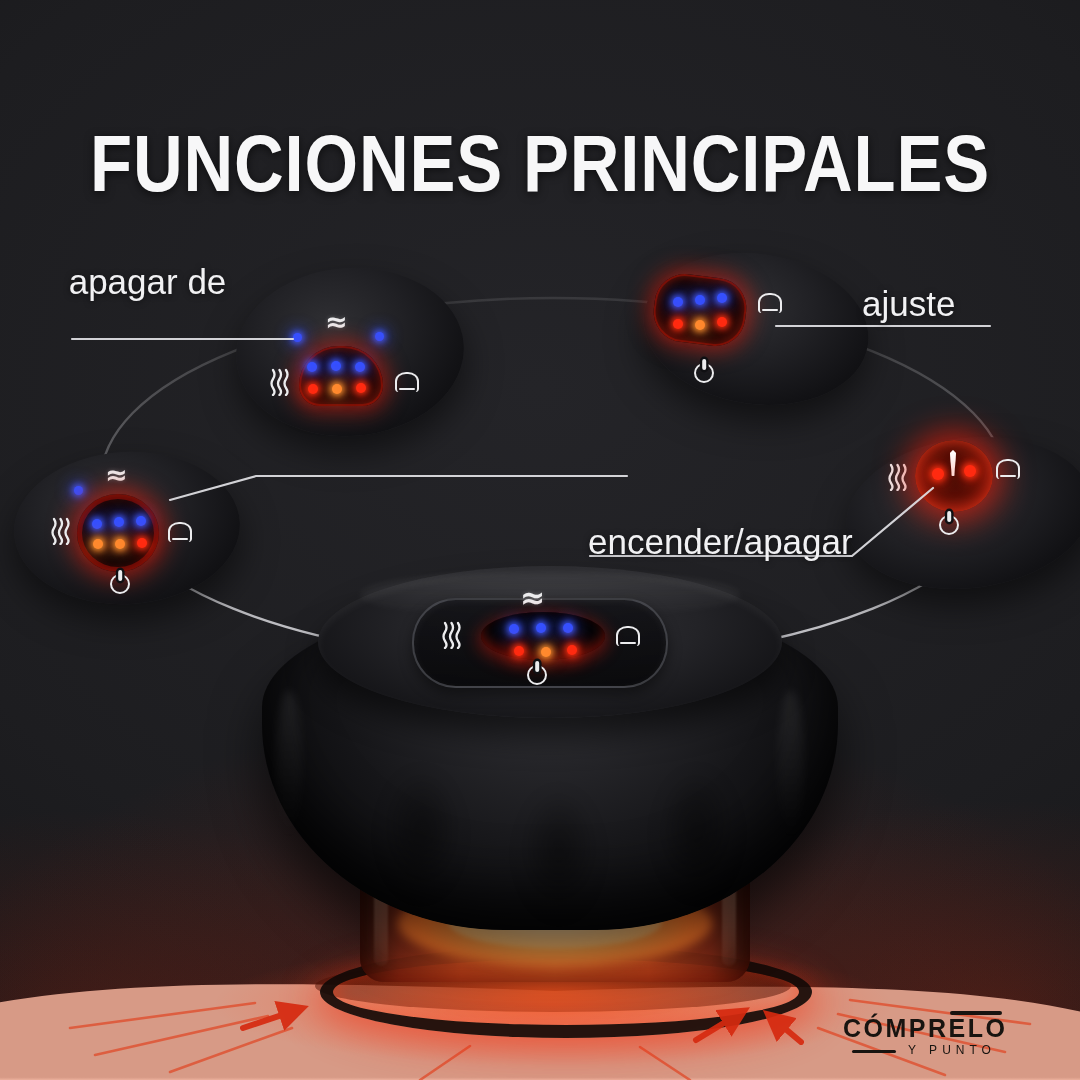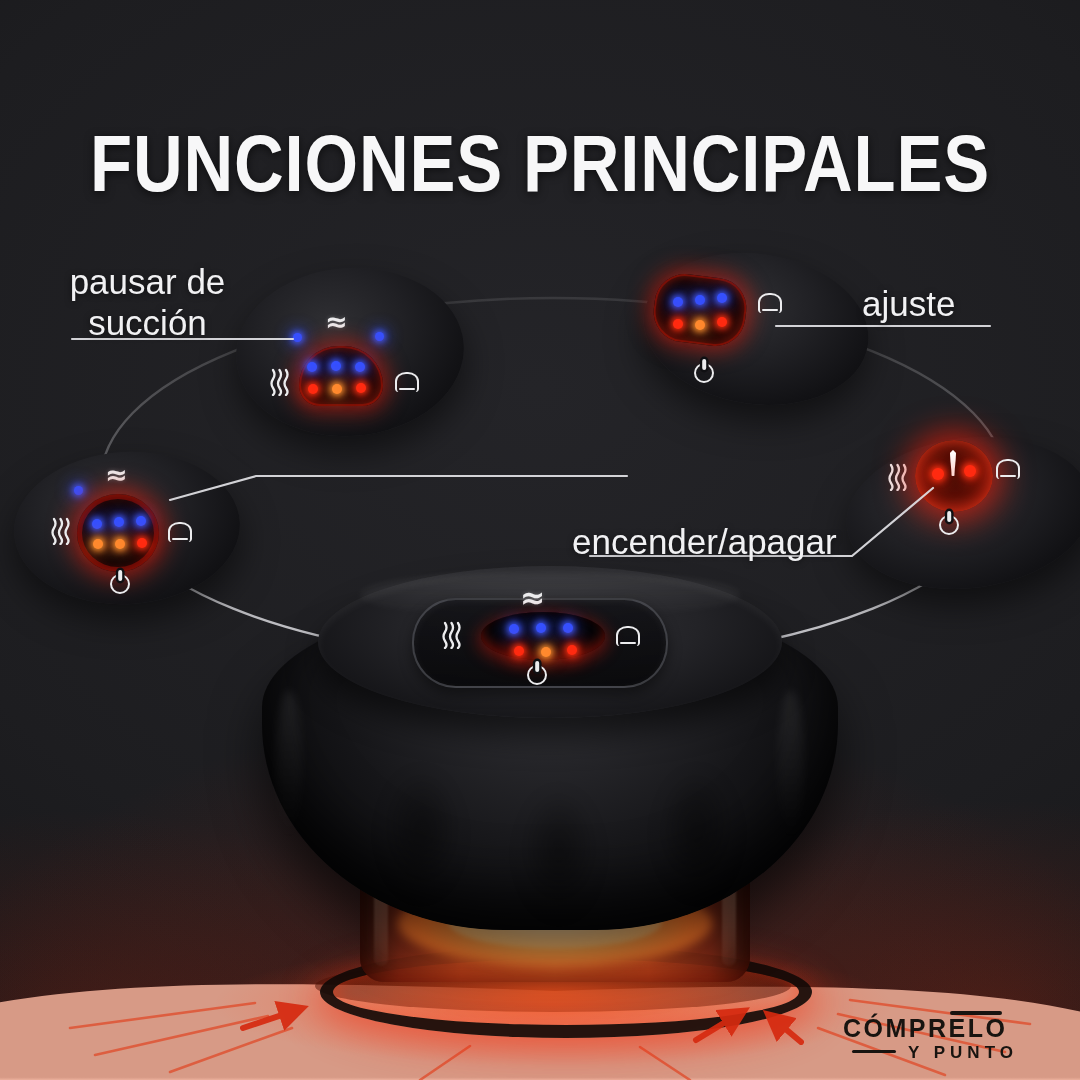--- a/index.html
+++ b/index.html
@@ -91,21 +91,21 @@
     background:radial-gradient(ellipse, #ffe0ad 0%, #ffc177 55%, rgba(255,150,70,0) 100%);filter:blur(2px);}
   .cup-toprim{position:absolute;left:360px;top:848px;width:390px;height:40px;border-radius:50%;
     border:3px solid rgba(90,35,22,.8);border-bottom-color:rgba(255,170,120,.25);background:rgba(20,8,6,.35);}
   .cup-hl{position:absolute;width:14px;height:98px;border-radius:8px;
     background:linear-gradient(180deg, rgba(255,215,185,.38), rgba(255,215,185,.04));filter:blur(1px);}
 
   
   .logo{position:absolute;left:838px;top:1004px;width:190px;height:62px;color:#181410;}
   .logo-rule{position:absolute;background:#181410;border-radius:2px;}
   .logo-name{position:absolute;left:5px;top:12px;font-weight:800;font-size:25px;letter-spacing:2.5px;line-height:1;}
-  .logo-tag{position:absolute;left:70px;top:40px;font-weight:700;font-size:17px;letter-spacing:5px;line-height:1;}
+  .logo-tag{position:absolute;left:70px;top:40px;font-weight:400;font-size:12px;letter-spacing:5px;line-height:1;}
 </style>
 </head>
 <body>
 
 <div class="canvas">
 
   <svg class="layer" width="1080" height="1080" viewBox="0 0 1080 1080">
     <defs>
       <linearGradient id="ringG" x1="0" y1="0" x2="0" y2="1">
         <stop offset="0" stop-color="#ffffff" stop-opacity="0.10"></stop>
@@ -270,25 +270,24 @@
       <polyline points="590,556 852,556 933,488"></polyline>
     </g>
     <g stroke="#d62a10" stroke-width="6" stroke-linecap="round" opacity="0.92">
       <line x1="243" y1="1028" x2="300" y2="1009" marker-end="url(#ah)"></line>
       <line x1="696" y1="1040" x2="742" y2="1012" marker-end="url(#ah)"></line>
       <line x1="801" y1="1042" x2="770" y2="1016" marker-end="url(#ah)"></line>
     </g>
   </svg>
 
   <div class="callout" style="left:40px;top:262px;width:215px;text-align:center;">
-    <div>pausar de</div>
-    <div>succión</div>
+    <div>apagar de</div>
   </div>
   <div class="callout" style="left:862px;top:284px;">ajuste</div>
-  <div class="callout" style="left:572px;top:522px;">encender/apagar</div>
+  <div class="callout" style="left:588px;top:522px;">encender/apagar</div>
 
   <div class="logo">
     <span class="logo-rule" style="left:112px;top:7px;width:52px;height:3.5px;"></span>
     <div class="logo-name">CÓMPRELO</div>
     <span class="logo-rule" style="left:14px;top:46px;width:44px;height:3px;"></span>
     <div class="logo-tag">Y PUNTO</div>
   </div>
 
   <h1 class="title">FUNCIONES PRINCIPALES</h1>
 

